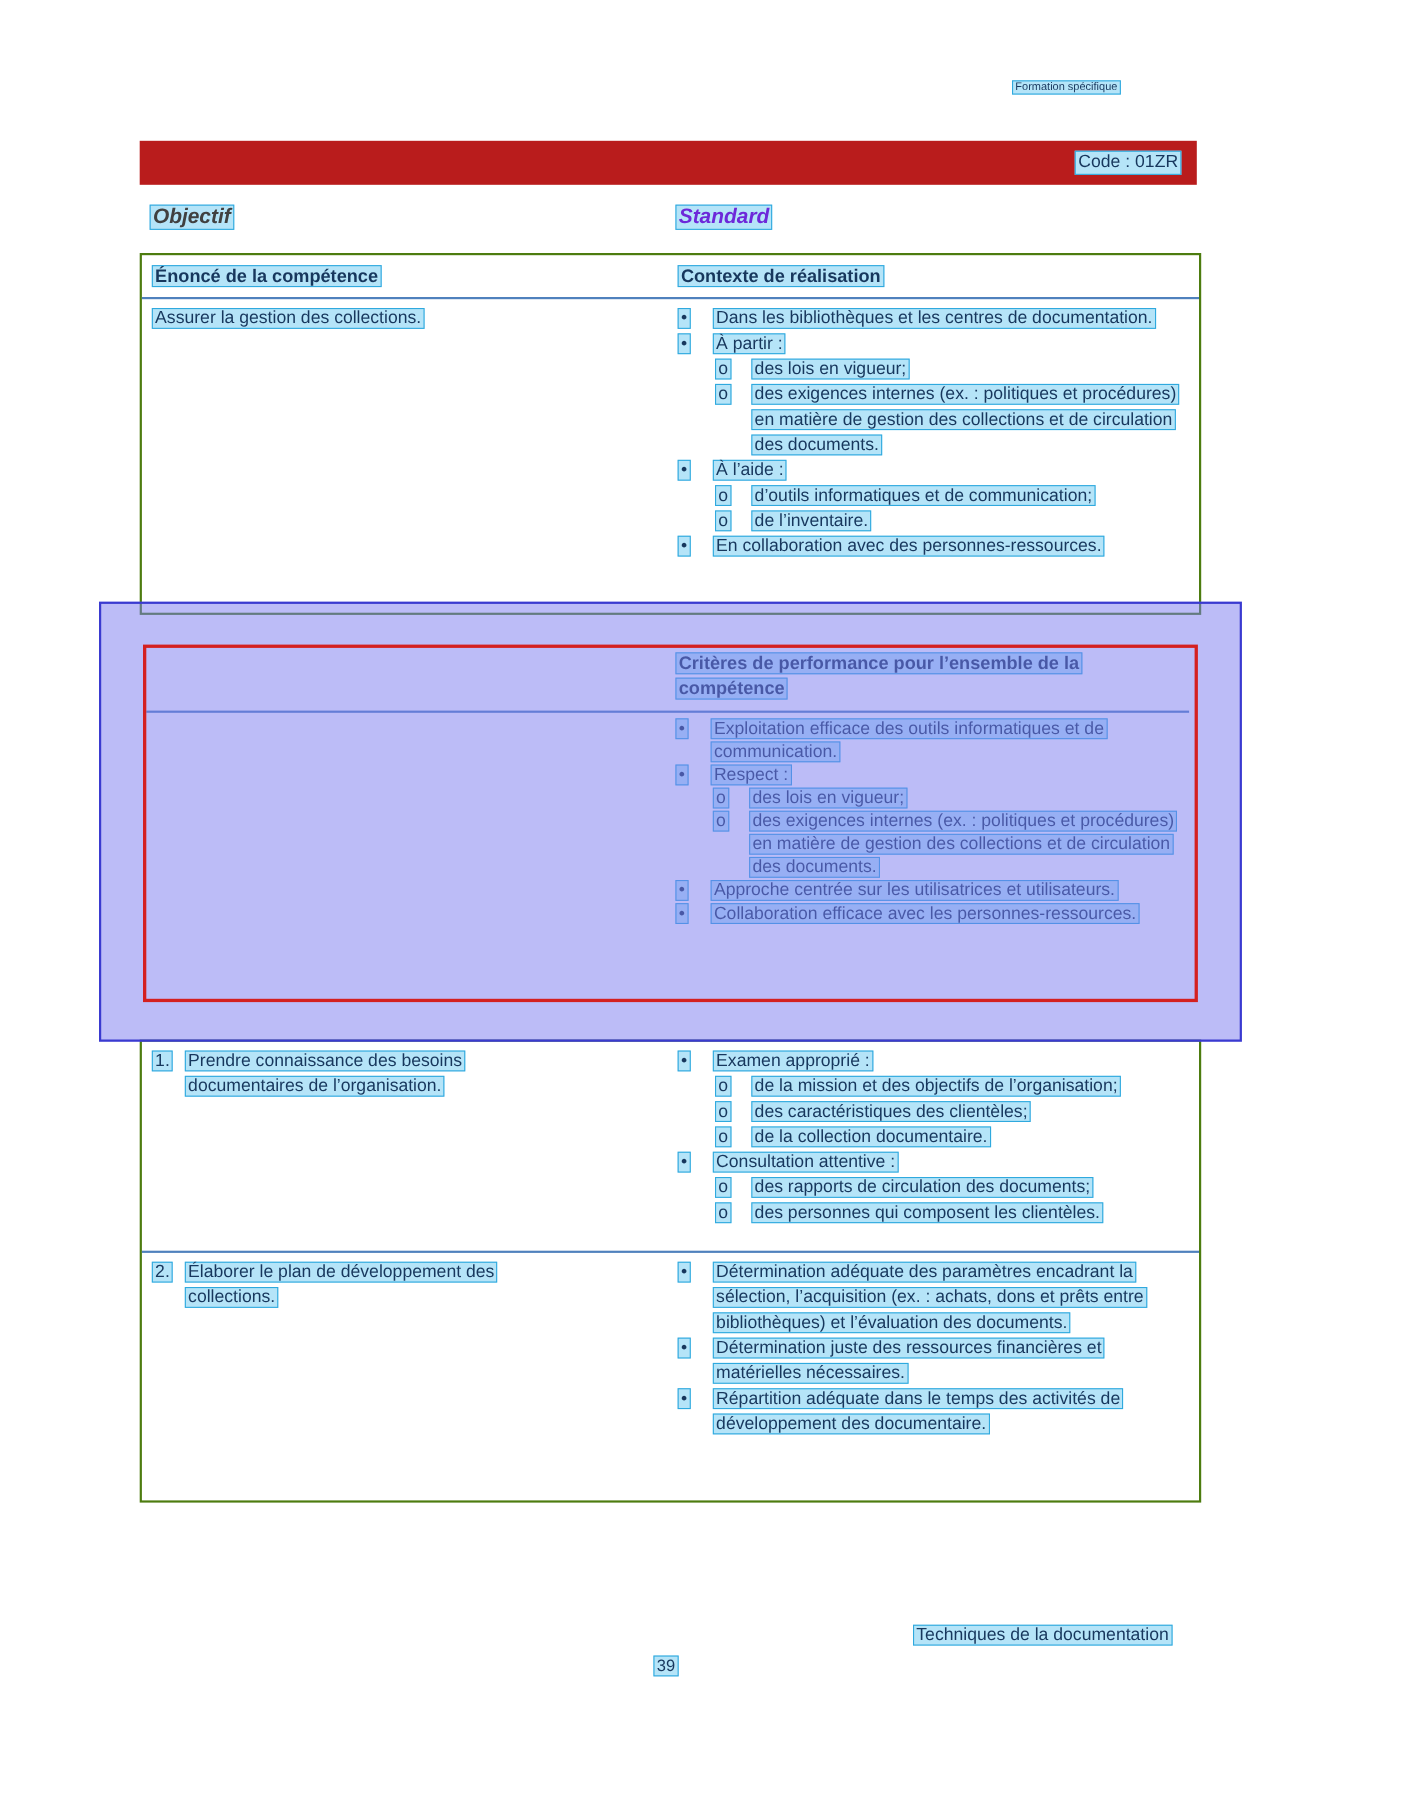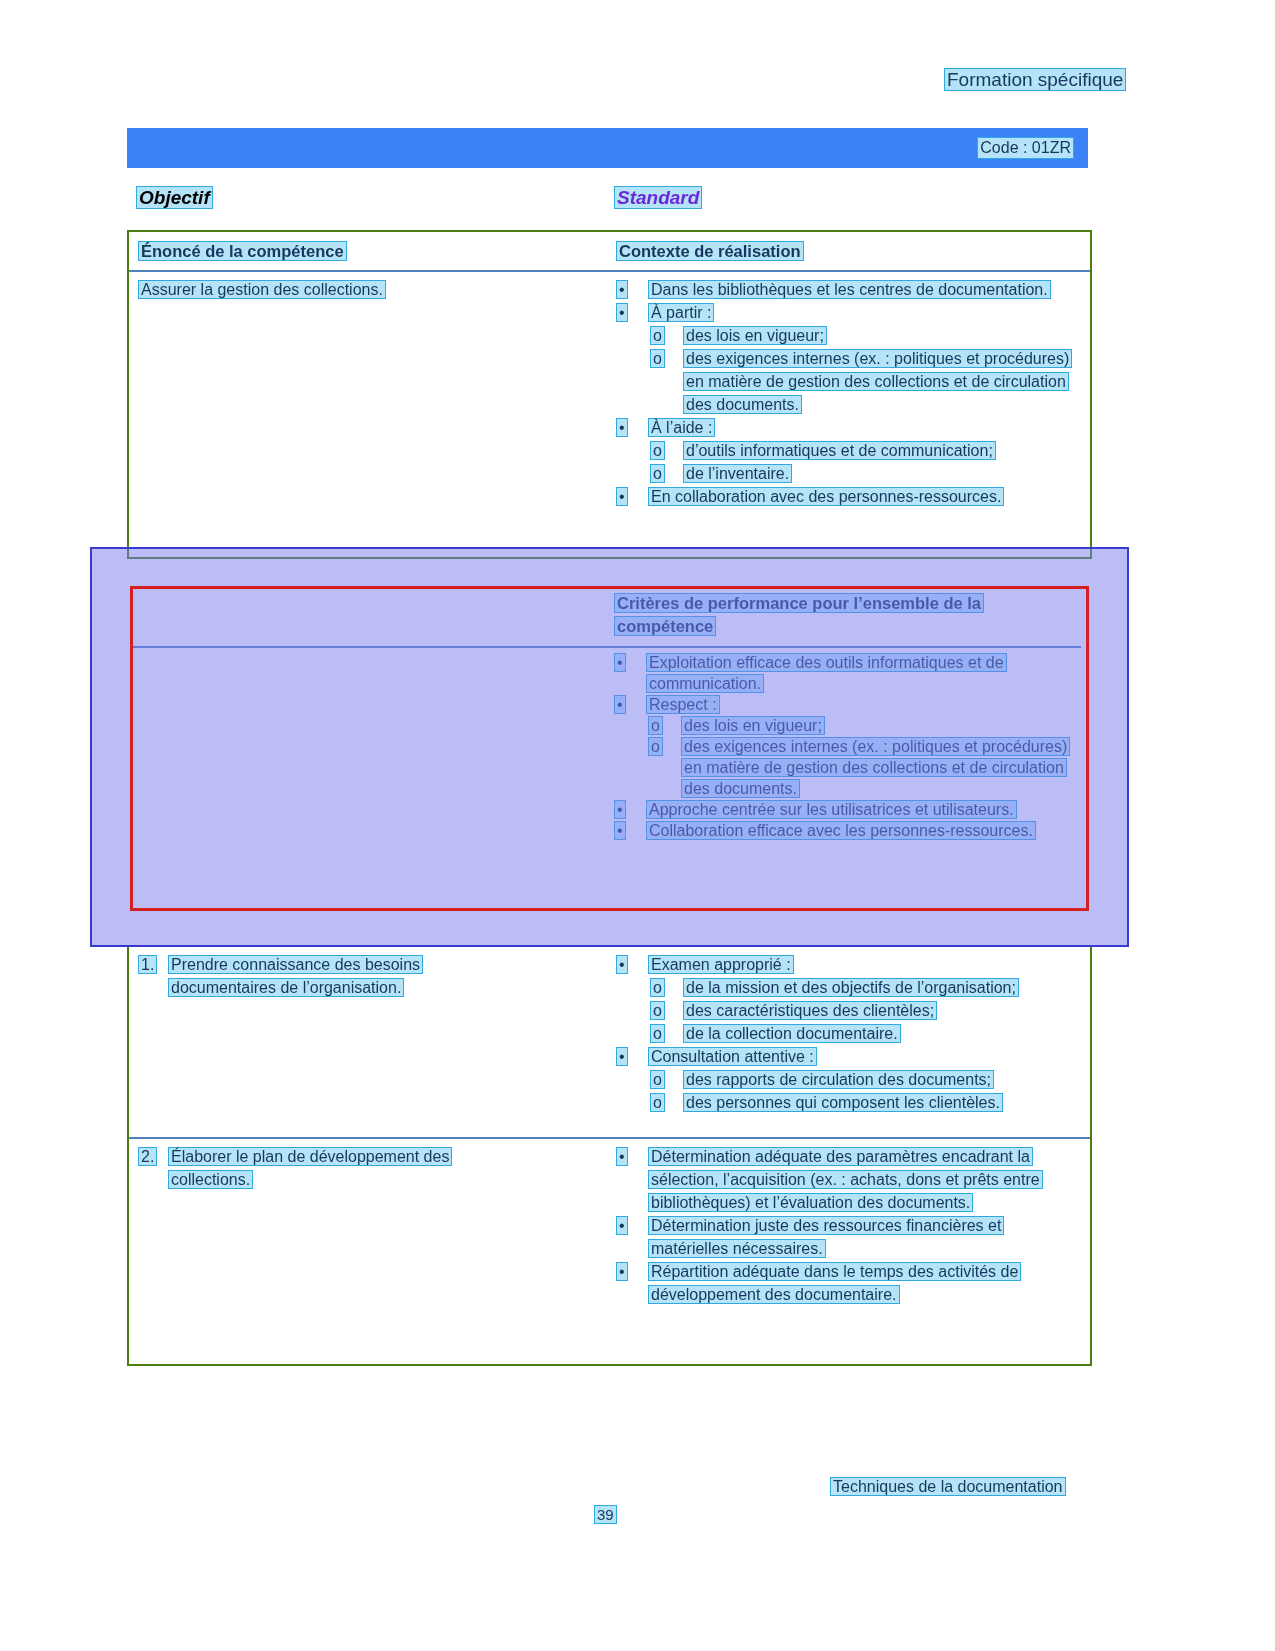--- a/index.html
+++ b/index.html
@@ -9,26 +9,26 @@
     overflow:hidden;
   }
   .abs{position:absolute}
   
   .hl{
     background:#b5e4f8;border:1px solid #2fa9de;padding:0 2px;
     -webkit-box-decoration-break:clone;box-decoration-break:clone;
   }
   .bold{font-weight:bold}
 
-  .hdr-right{left:944px;top:69px;font-size:19px;line-height:21px}
-
-  .banner{left:127px;top:128px;width:961px;height:40px;background:#3b82f6}
+  .hdr-right{left:920px;top:69px;font-size:10px;line-height:21px}
+
+  .banner{left:127px;top:128px;width:961px;height:40px;background:#b91c1c}
   .banner .code{position:absolute;right:14px;top:9px;font-size:16px;line-height:20px}
 
-  .objectif{left:136px;top:186px;font-size:19px;font-style:italic;font-weight:bold;color:#000000;line-height:24px}
+  .objectif{left:136px;top:186px;font-size:19px;font-style:italic;font-weight:bold;color:#404040;line-height:24px}
   .standard{left:614px;top:186px;font-size:19px;font-style:italic;font-weight:bold;color:#6d28d9;line-height:24px}
 
   .table{border:2px solid #4d7c0f;background:transparent}
   .t1{left:127px;top:230px;width:961px;height:325px}
   .thead{position:relative;height:38px;border-bottom:2px solid #4f81bd;font-size:16.5px}
   .hcell{position:absolute;top:8px;line-height:22px}
   .hcell.c1{left:9px}
   .hcell.c2{left:487px}
   .tbody{position:relative}
   .cell-left{position:absolute;left:9px;top:6px;width:345px;line-height:23px}

